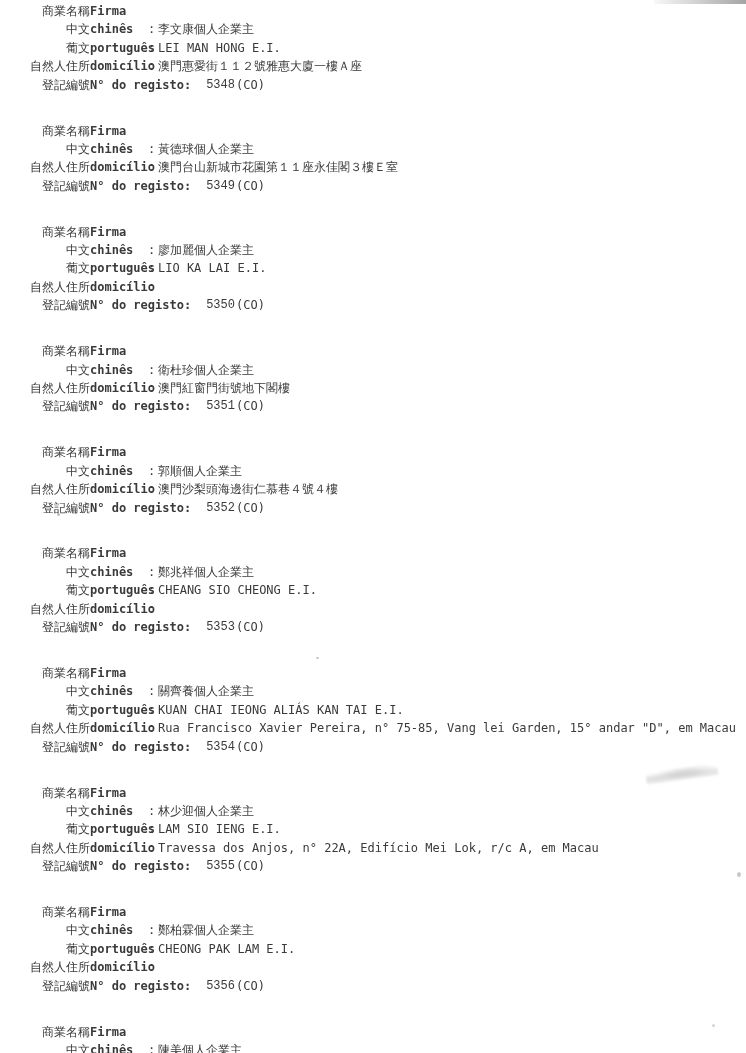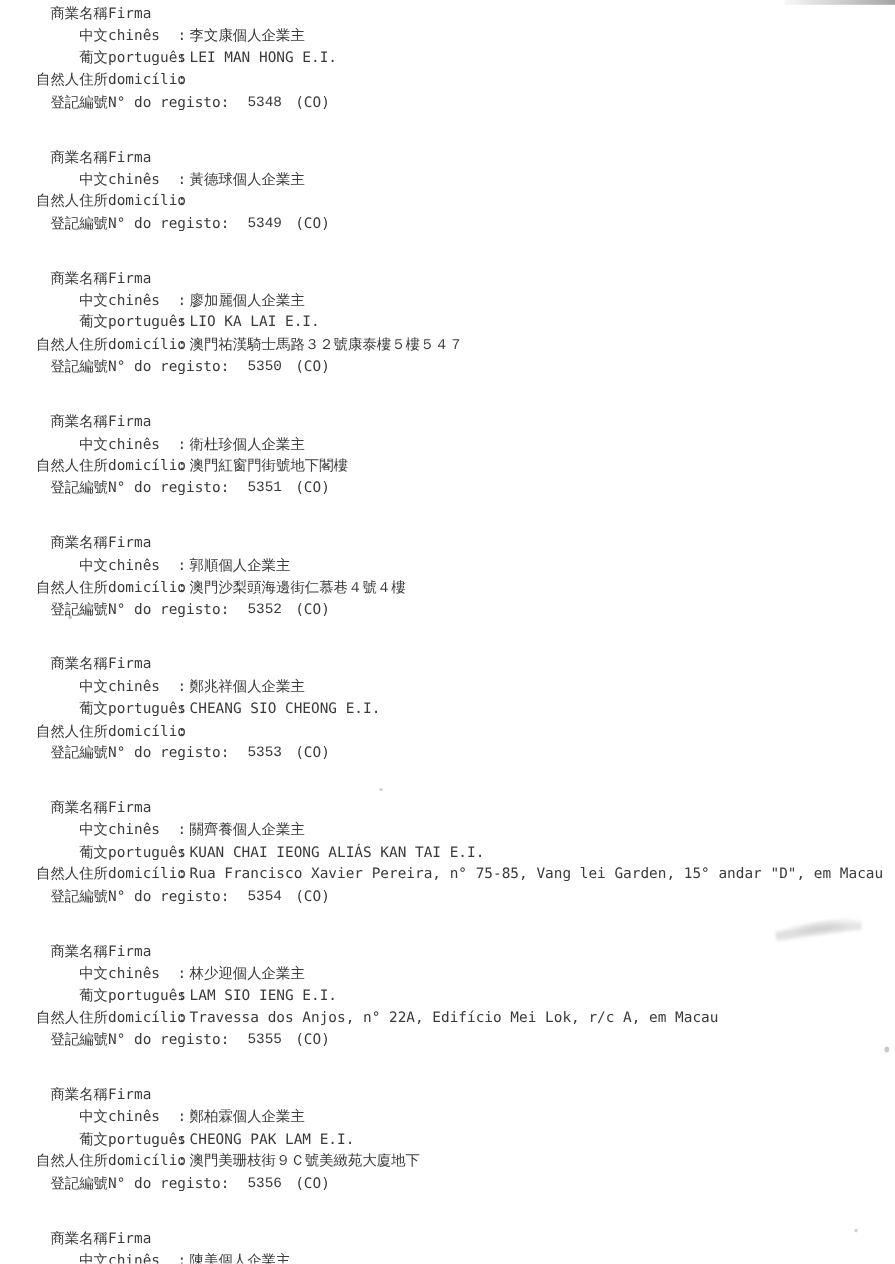--- a/index.html
+++ b/index.html
@@ -12,26 +12,26 @@
     font-family: "DejaVu Sans Mono", "Liberation Mono", monospace;
     font-size: 12px;
     line-height: 18.4px;
     color: #3a3a3a;
   }
   .page { padding-top: 2px; }
   .entry { margin-bottom: 27.5px; }
   .row { display: flex; white-space: pre; }
   .l1 { padding-left: 15px; width: 75px; flex: 0 0 auto; box-sizing: content-box; text-align: right; }
   .l1.ind { padding-left: 25px; width: 65px; }
-  .l2 { width: 58px; flex: 0 0 auto; }
+  .l2 { width: 58px; flex: 0 0 auto; font-weight: bold; }
   .l2.wide { width: auto; }
   .colon { width: 10px; flex: 0 0 auto; }
   .val { flex: 0 1 auto; text-align: right; }
   .regnum { margin-left: 15px; font-family: Liberation Mono, monospace; }
-  .co { margin-left: 11px; }
+  .co { margin-left: 1px; }
   
   .smudge-top {
     position: absolute; top: 0; right: 0; width: 92px; height: 4px;
     background: linear-gradient(90deg, rgba(120,120,120,0.05), rgba(90,90,90,0.55));
     filter: blur(0.5px);
   }
   .smudge-mid {
     position: absolute; top: 768px; right: 28px; width: 72px; height: 12px;
     background:
       radial-gradient(ellipse at 20% 60%, rgba(120,120,120,0.35) 0 18%, transparent 60%),
@@ -67,20 +67,21 @@
     <div class="row">
       <span class="l1 ind">葡文</span>
       <span class="l2">português</span>
       <span class="colon">:</span>
       <span class="val">LEI MAN HONG E.I.</span>
     </div>
     <div class="row">
       <span class="l1">自然人住所</span>
       <span class="l2">domicílio</span>
       <span class="colon">:</span>
+      <span class="val">澳門惠愛街１１２號雅惠大廈一樓Ａ座</span>
     </div>
     <div class="row">
       <span class="l1">登記編號</span>
       <span class="l2 wide">N° do registo:</span>
       <span class="regnum">5348</span>
       <span class="co">(CO)</span>
     </div>
   </div>
 
   <div class="entry">
@@ -91,20 +92,21 @@
     <div class="row">
       <span class="l1 ind">中文</span>
       <span class="l2">chinês</span>
       <span class="colon">:</span>
       <span class="val">黃德球個人企業主</span>
     </div>
     <div class="row">
       <span class="l1">自然人住所</span>
       <span class="l2">domicílio</span>
       <span class="colon">:</span>
+      <span class="val">澳門台山新城市花園第１１座永佳閣３樓Ｅ室</span>
     </div>
     <div class="row">
       <span class="l1">登記編號</span>
       <span class="l2 wide">N° do registo:</span>
       <span class="regnum">5349</span>
       <span class="co">(CO)</span>
     </div>
   </div>
 
   <div class="entry">
@@ -121,21 +123,20 @@
     <div class="row">
       <span class="l1 ind">葡文</span>
       <span class="l2">português</span>
       <span class="colon">:</span>
       <span class="val">LIO KA LAI E.I.</span>
     </div>
     <div class="row">
       <span class="l1">自然人住所</span>
       <span class="l2">domicílio</span>
       <span class="colon">:</span>
-      <span class="val">澳門祐漢騎士馬路３２號康泰樓５樓５４７</span>
     </div>
     <div class="row">
       <span class="l1">登記編號</span>
       <span class="l2 wide">N° do registo:</span>
       <span class="regnum">5350</span>
       <span class="co">(CO)</span>
     </div>
   </div>
 
   <div class="entry">
@@ -294,21 +295,20 @@
     <div class="row">
       <span class="l1 ind">葡文</span>
       <span class="l2">português</span>
       <span class="colon">:</span>
       <span class="val">CHEONG PAK LAM E.I.</span>
     </div>
     <div class="row">
       <span class="l1">自然人住所</span>
       <span class="l2">domicílio</span>
       <span class="colon">:</span>
-      <span class="val">澳門美珊枝街９Ｃ號美緻苑大廈地下</span>
     </div>
     <div class="row">
       <span class="l1">登記編號</span>
       <span class="l2 wide">N° do registo:</span>
       <span class="regnum">5356</span>
       <span class="co">(CO)</span>
     </div>
   </div>
 
   <div class="entry">

